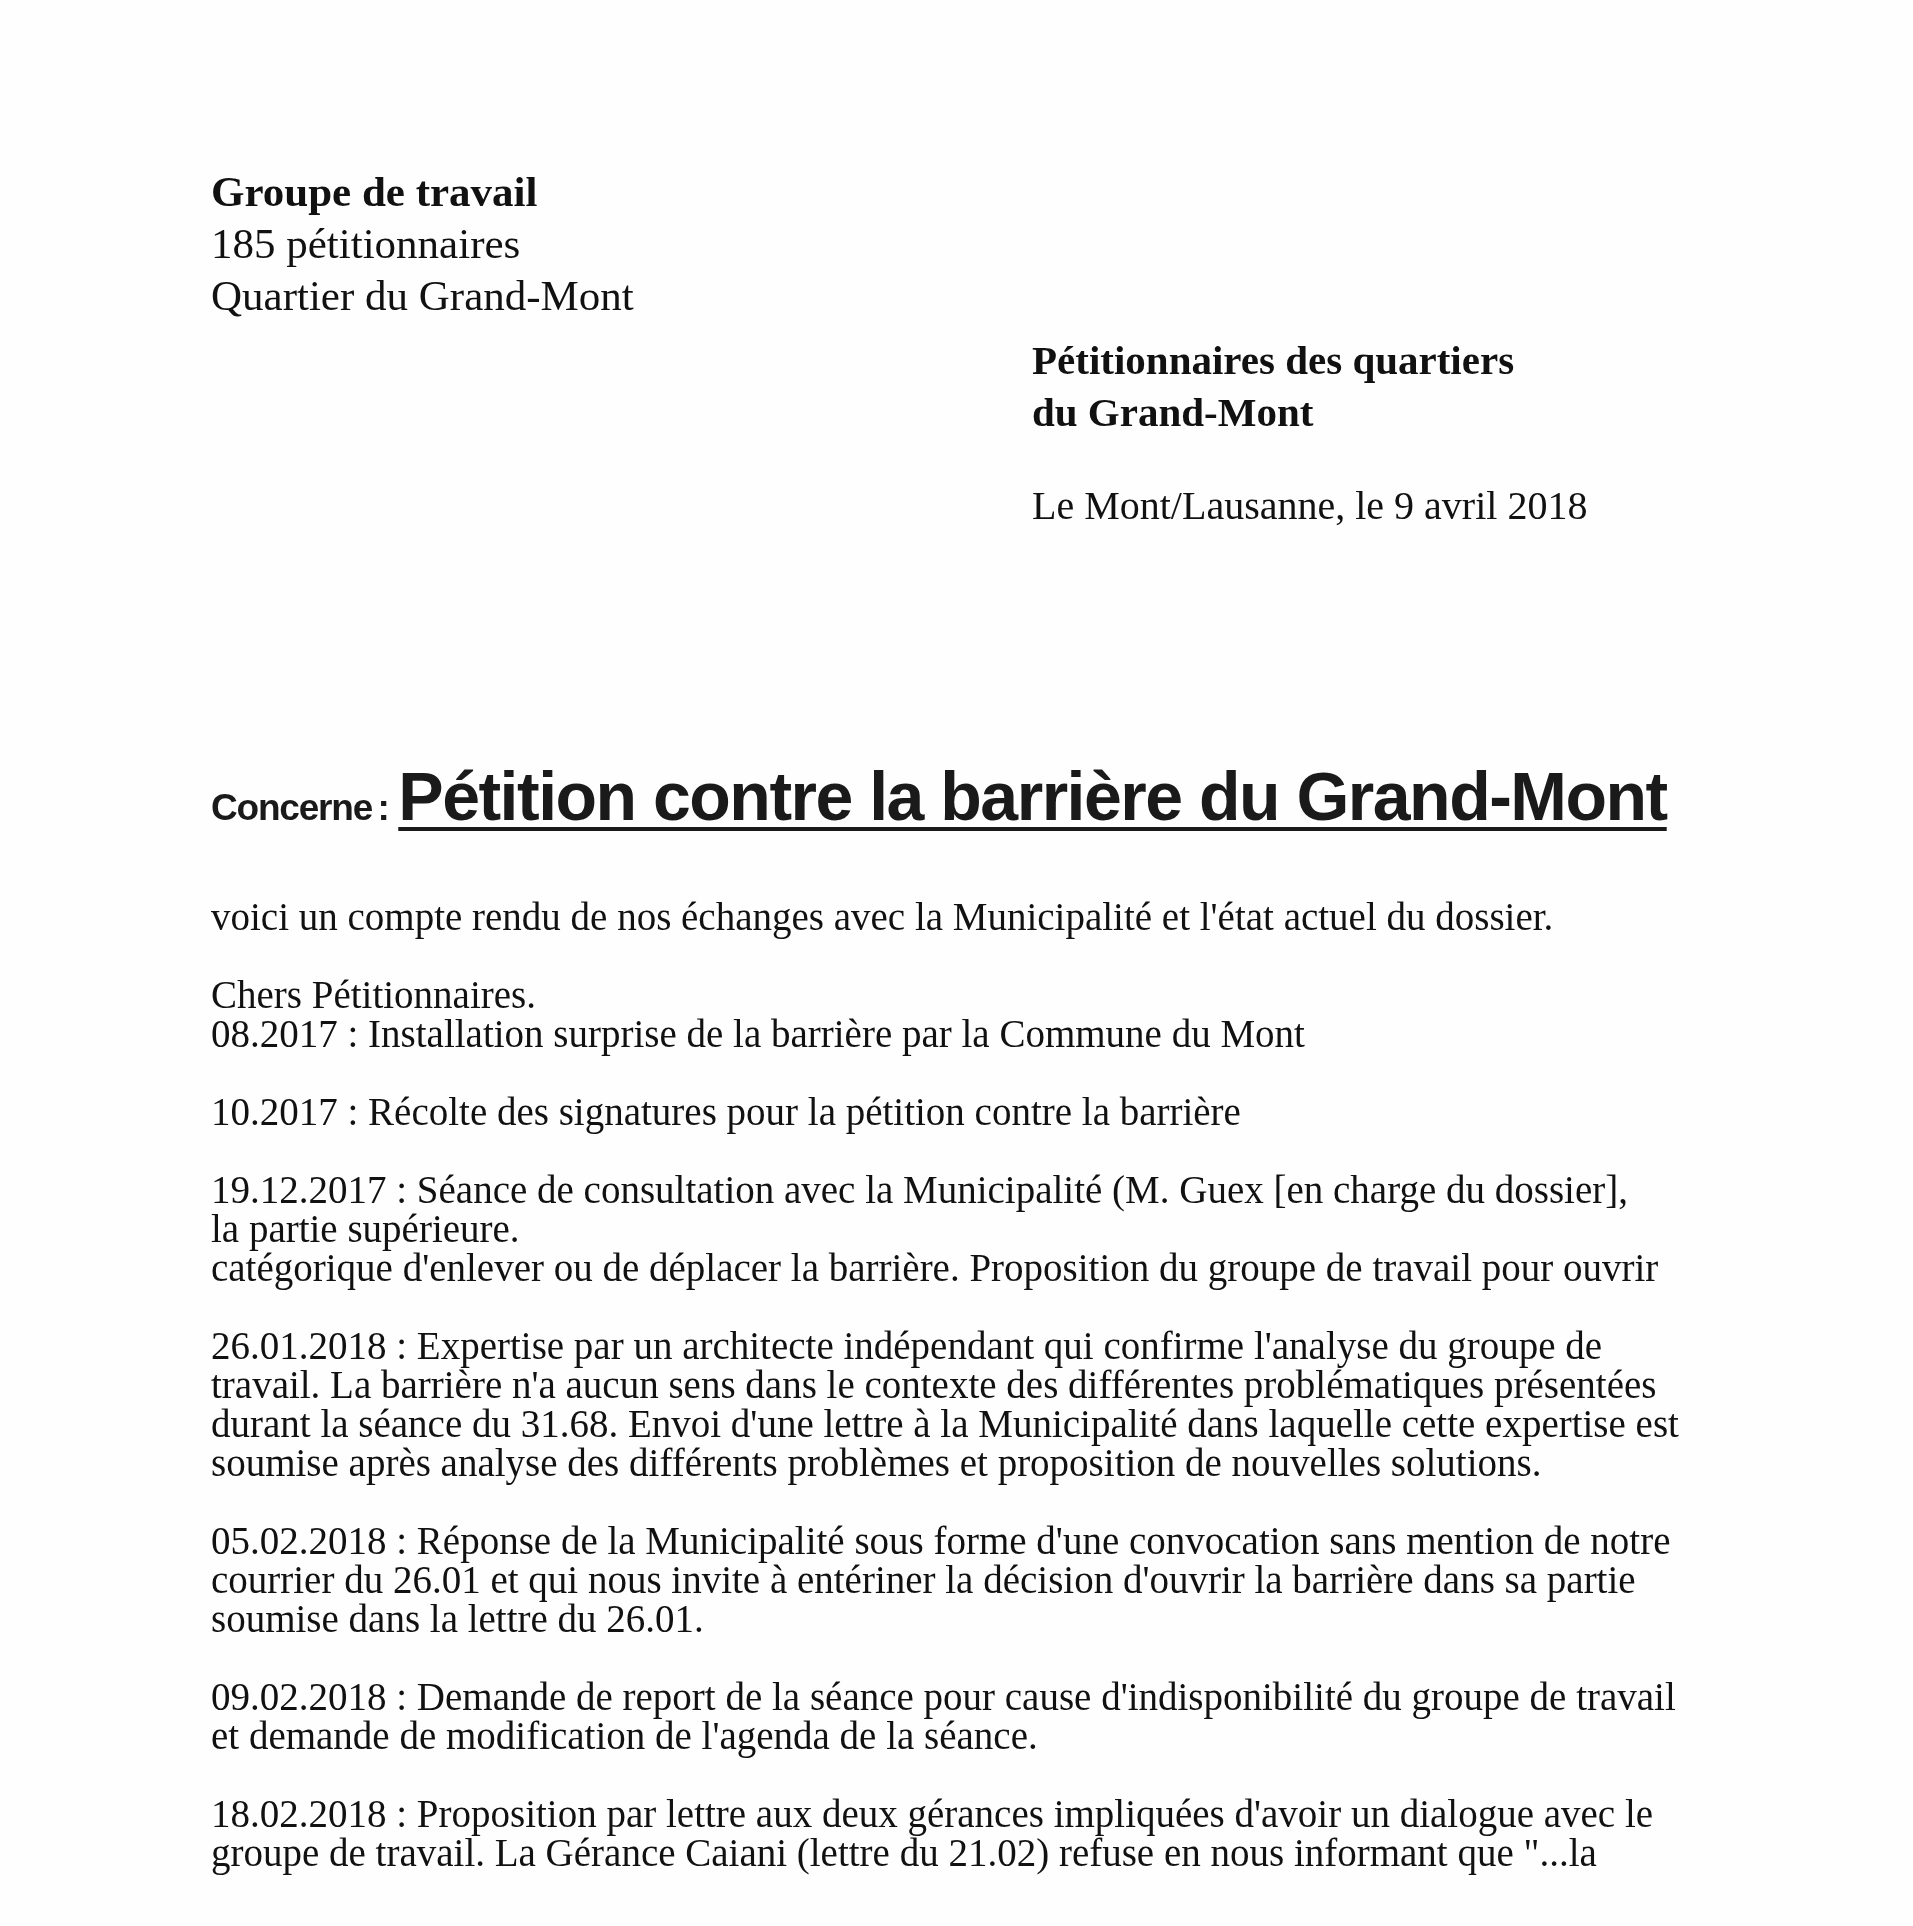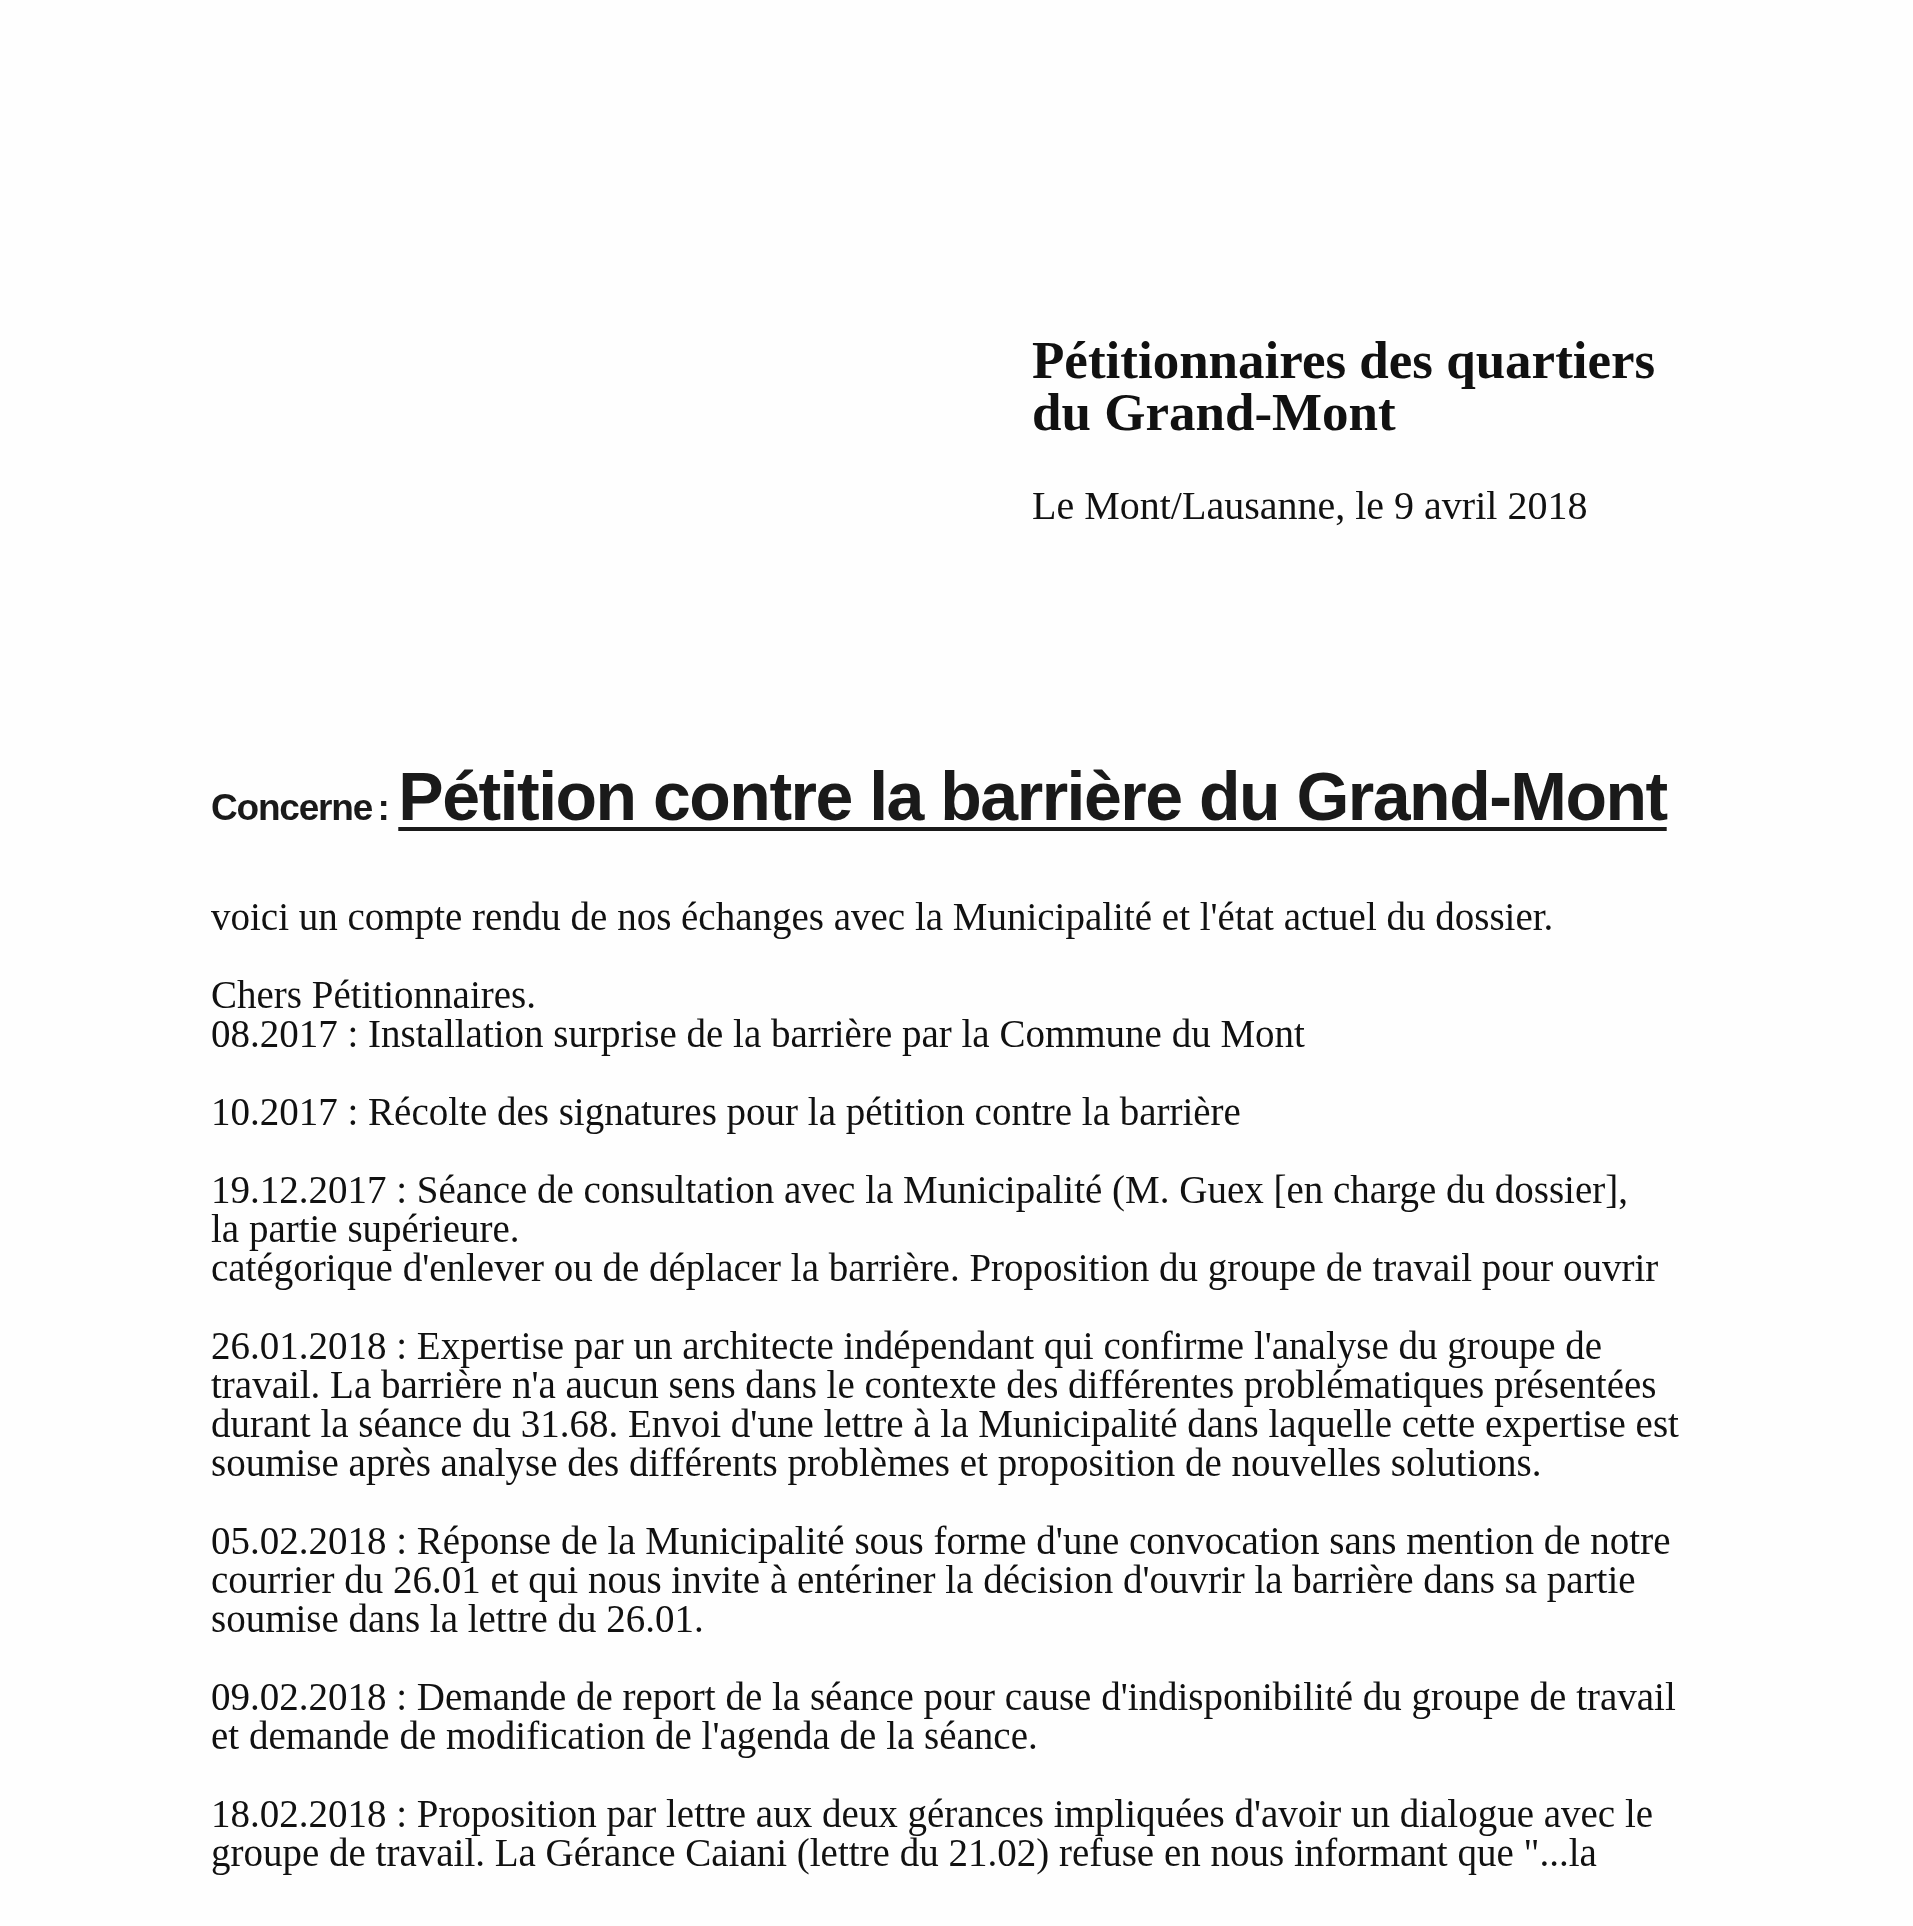--- a/index.html
+++ b/index.html
@@ -29,21 +29,21 @@
       font-size: 43px;
       line-height: 52px;
     }
     .sender .line { display: block; white-space: nowrap; }
     .sender .bold { font-weight: bold; }
 
     .recipient {
       position: absolute;
       left: 1032px;
       top: 334px;
-      font-size: 53px;
+      font-size: 41px;
       line-height: 52px;
       font-weight: bold;
     }
     .recipient .line { display: block; white-space: nowrap; }
 
     .date-line {
       position: absolute;
       left: 1032px;
       top: 480px;
       font-size: 40px;
@@ -89,20 +89,25 @@
     }
     .body .para { margin: 0 0 39px 0; }
     .body .para.tight { margin-bottom: 0; }
     .body .line { display: block; white-space: nowrap; }
   </style>
 </head>
 <body>
 
 <div class="page">
 
+  <div class="sender">
+    <span class="line bold">Groupe de travail</span>
+    <span class="line">185 pétitionnaires</span>
+    <span class="line">Quartier du Grand-Mont</span>
+  </div>
 
   <div class="recipient">
     <span class="line">Pétitionnaires des quartiers</span>
     <span class="line">du Grand-Mont</span>
   </div>
 
   <div class="date-line">Le Mont/Lausanne, le 9 avril 2018</div>
 
   <div class="subject">
     <span class="label">Concerne</span><span class="colon">:</span><span class="title">Pétition contre la barrière du Grand-Mont</span>

